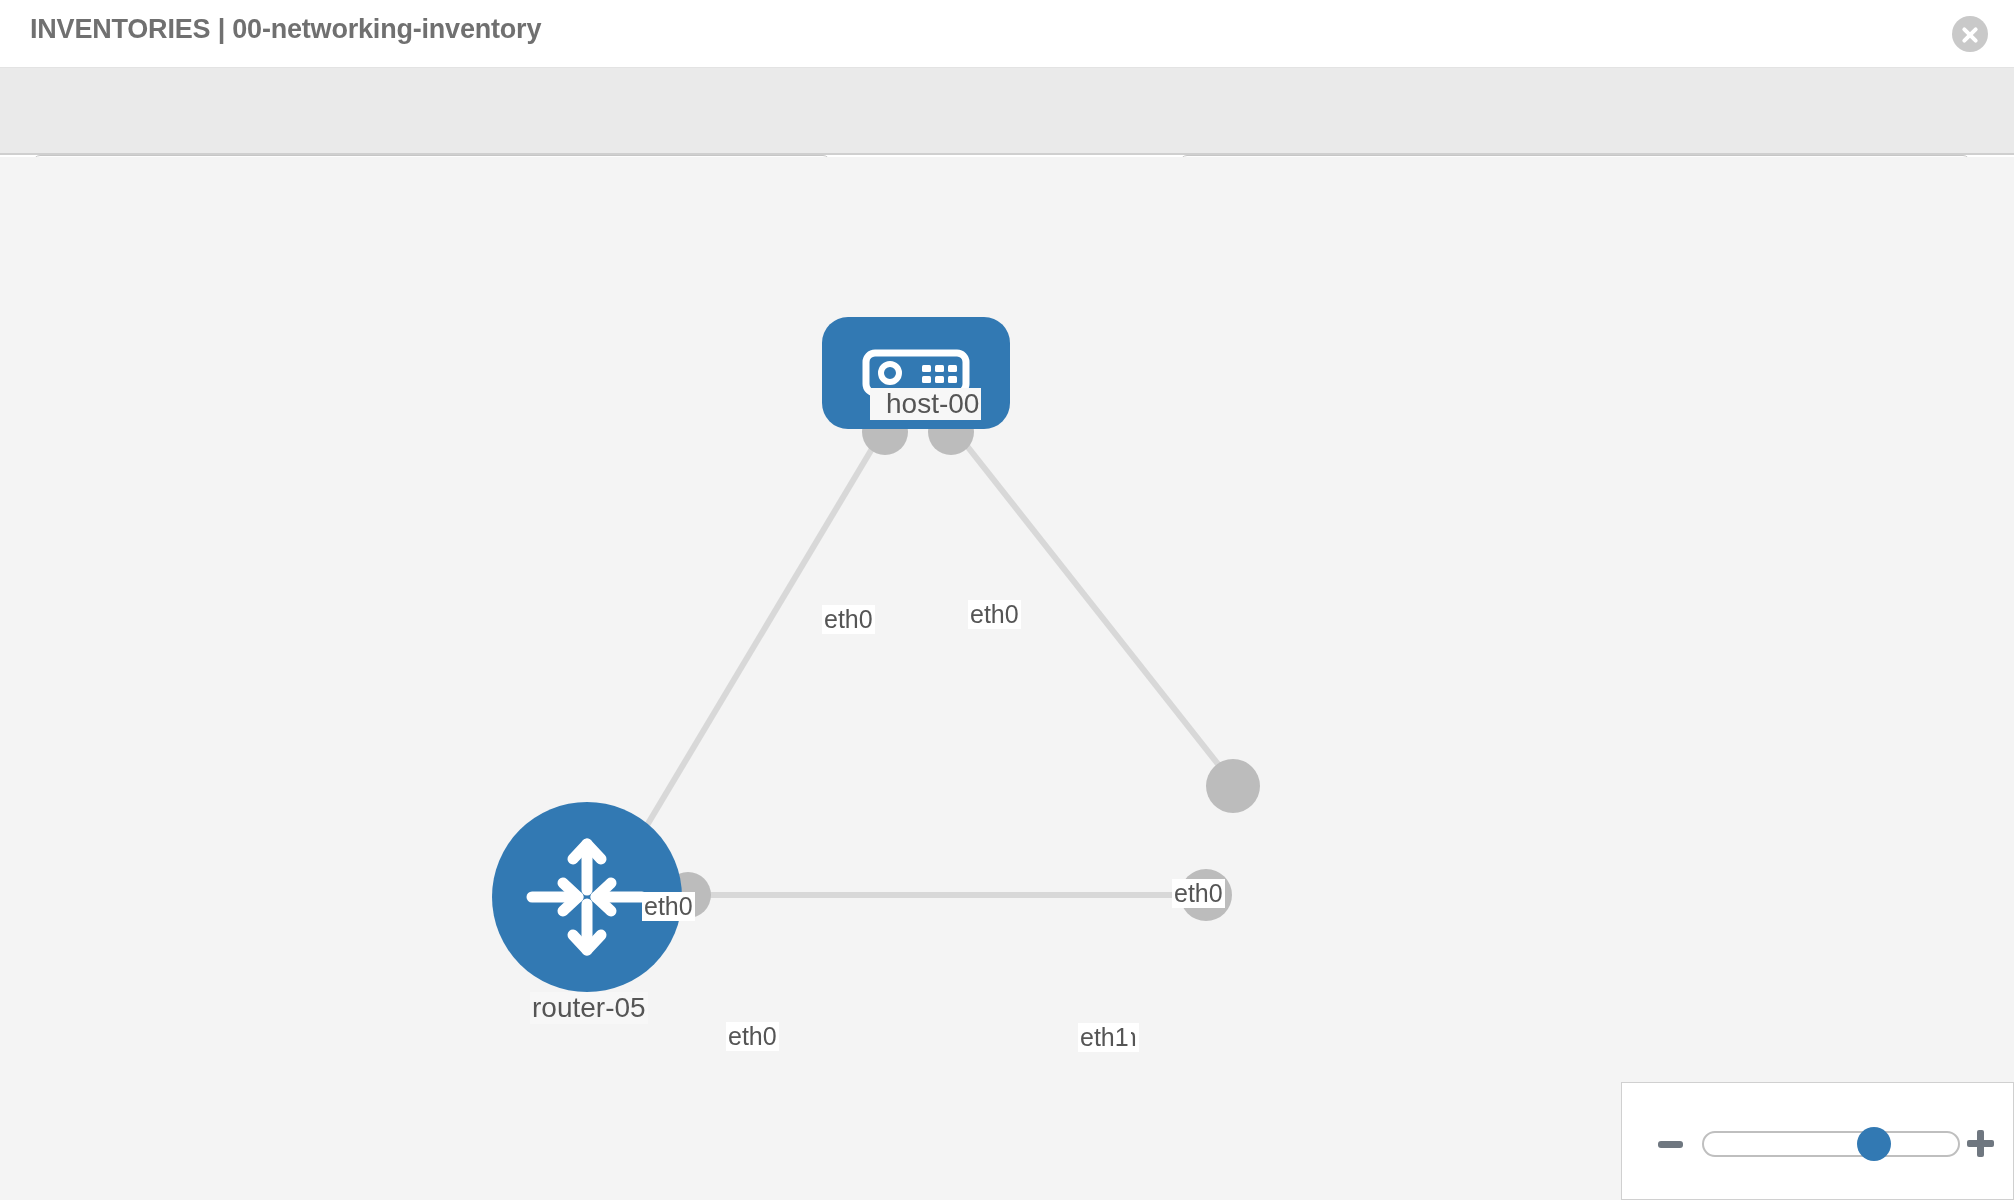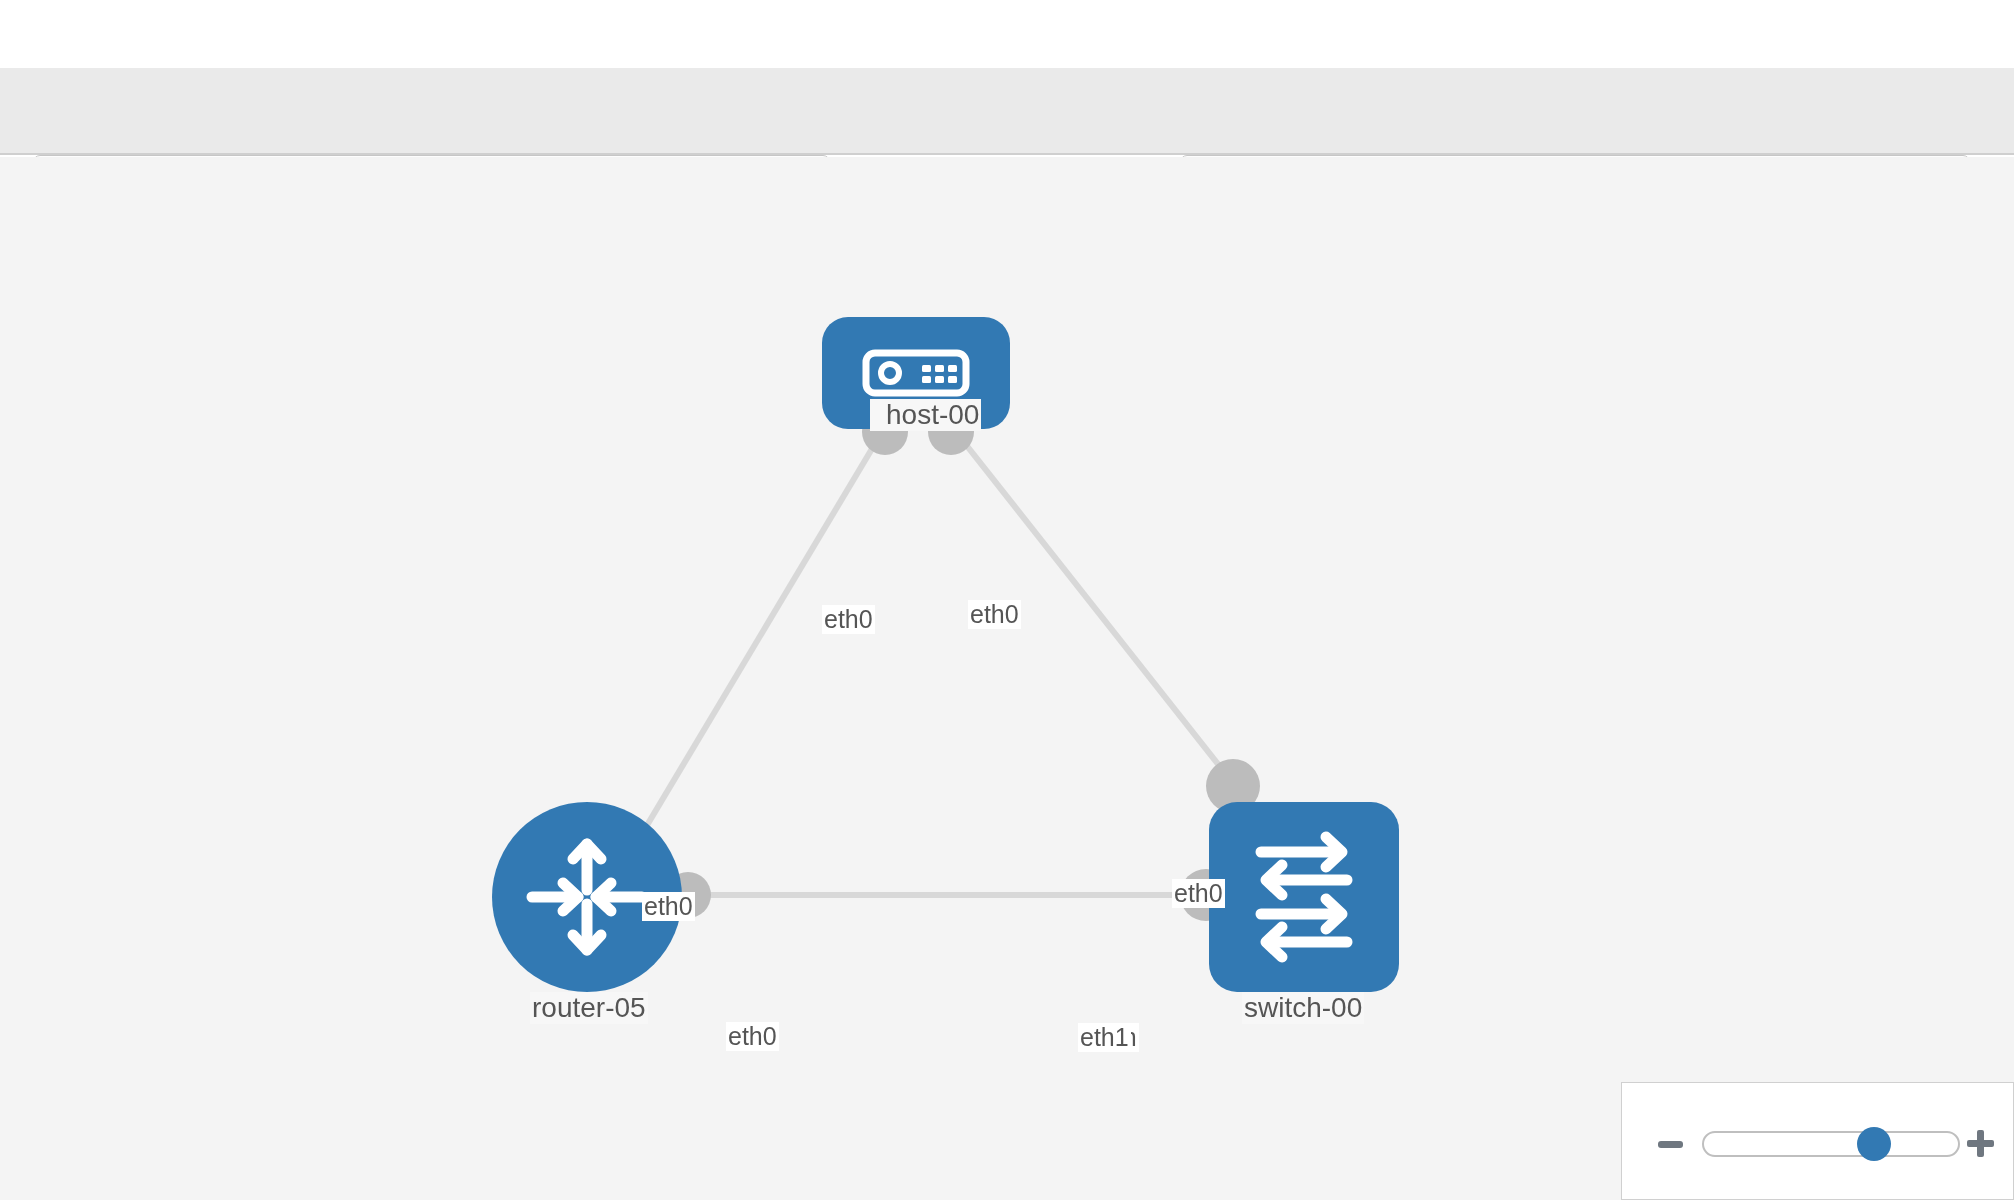--- a/index.html
+++ b/index.html
@@ -126,21 +126,21 @@
     font-size: 28px;
     color: #555555;
     background: #f7f7f7;
     white-space: nowrap;
     padding: 0 2px;
   }
 
   
   #node-host { left: 822px; top: 160px; width: 188px; height: 112px; }
   #node-host .node-shape { left: 0; top: 0; width: 188px; height: 112px; border-radius: 26px; }
-  #node-host .node-label { left: 48px; top: 82px; padding-left: 16px; }
+  #node-host .node-label { left: 48px; top: 71px; padding-left: 16px; }
 
   
   #node-router { left: 492px; top: 645px; width: 190px; height: 190px; }
   #node-router .node-shape { left: 0; top: 0; width: 190px; height: 190px; border-radius: 50%; }
   #node-router .node-label { left: 38px; top: 190px; }
 
   
   #node-switch { left: 1209px; top: 645px; width: 190px; height: 190px; }
   #node-switch .node-shape { left: 0; top: 0; width: 190px; height: 190px; border-radius: 28px; }
   #node-switch .node-label { left: 33px; top: 190px; }
@@ -223,20 +223,24 @@
     border-radius: 50%;
     background: #3279b3;
     cursor: pointer;
   }
 </style>
 </head>
 <body>
 
 <div id="app">
 
+  <div class="header">
+    <div class="page-title">INVENTORIES | 00-networking-inventory</div>
+    <div class="close-btn"></div>
+  </div>
 
   <div class="toolbar">
 
     <div class="field" id="actions-select">
       <span class="fld-text">ACTIONS</span>
       <span class="caret"></span>
     </div>
 
     <div class="tool-icon" id="wrench-icon">
       <svg viewBox="0 0 42 42" aria-hidden="true">
@@ -310,42 +314,20 @@
             <path d="M71 81 L86 95 L71 109"></path>
 
             <path d="M150 95 L104 95"></path>
             <path d="M119 81 L104 95 L119 109"></path>
           </g>
         </svg>
       </div>
       <div class="node-label">router-05</div>
     </div>
 
-    <div class="node" id="node-switch">
-      <div class="node-shape"></div>
-      <div class="node-glyph">
-        <svg viewBox="0 0 190 190" aria-hidden="true">
-          <g stroke="#ffffff" stroke-width="11" stroke-linecap="round" stroke-linejoin="round" fill="none">
-
-            <path d="M52 50 L132 50"></path>
-            <path d="M117 35 L133 50 L117 65"></path>
-
-            <path d="M138 78 L58 78"></path>
-            <path d="M73 63 L57 78 L73 93"></path>
-
-            <path d="M52 112 L132 112"></path>
-            <path d="M117 97 L133 112 L117 127"></path>
-
-            <path d="M138 140 L58 140"></path>
-            <path d="M73 125 L57 140 L73 155"></path>
-          </g>
-        </svg>
-      </div>
-      <div class="node-label">switch-00</div>
-    </div>
 
     <div class="if-label" style="left:822px; top:448px;">eth0</div>
 
     <div class="if-label" style="left:968px; top:443px;">eth0</div>
 
     <div class="if-label" style="left:642px; top:735px;">eth0</div>
 
     <div class="if-label" style="left:726px; top:865px;">eth0</div>
 
     <div class="if-label" style="left:1172px; top:722px;">eth0</div>

